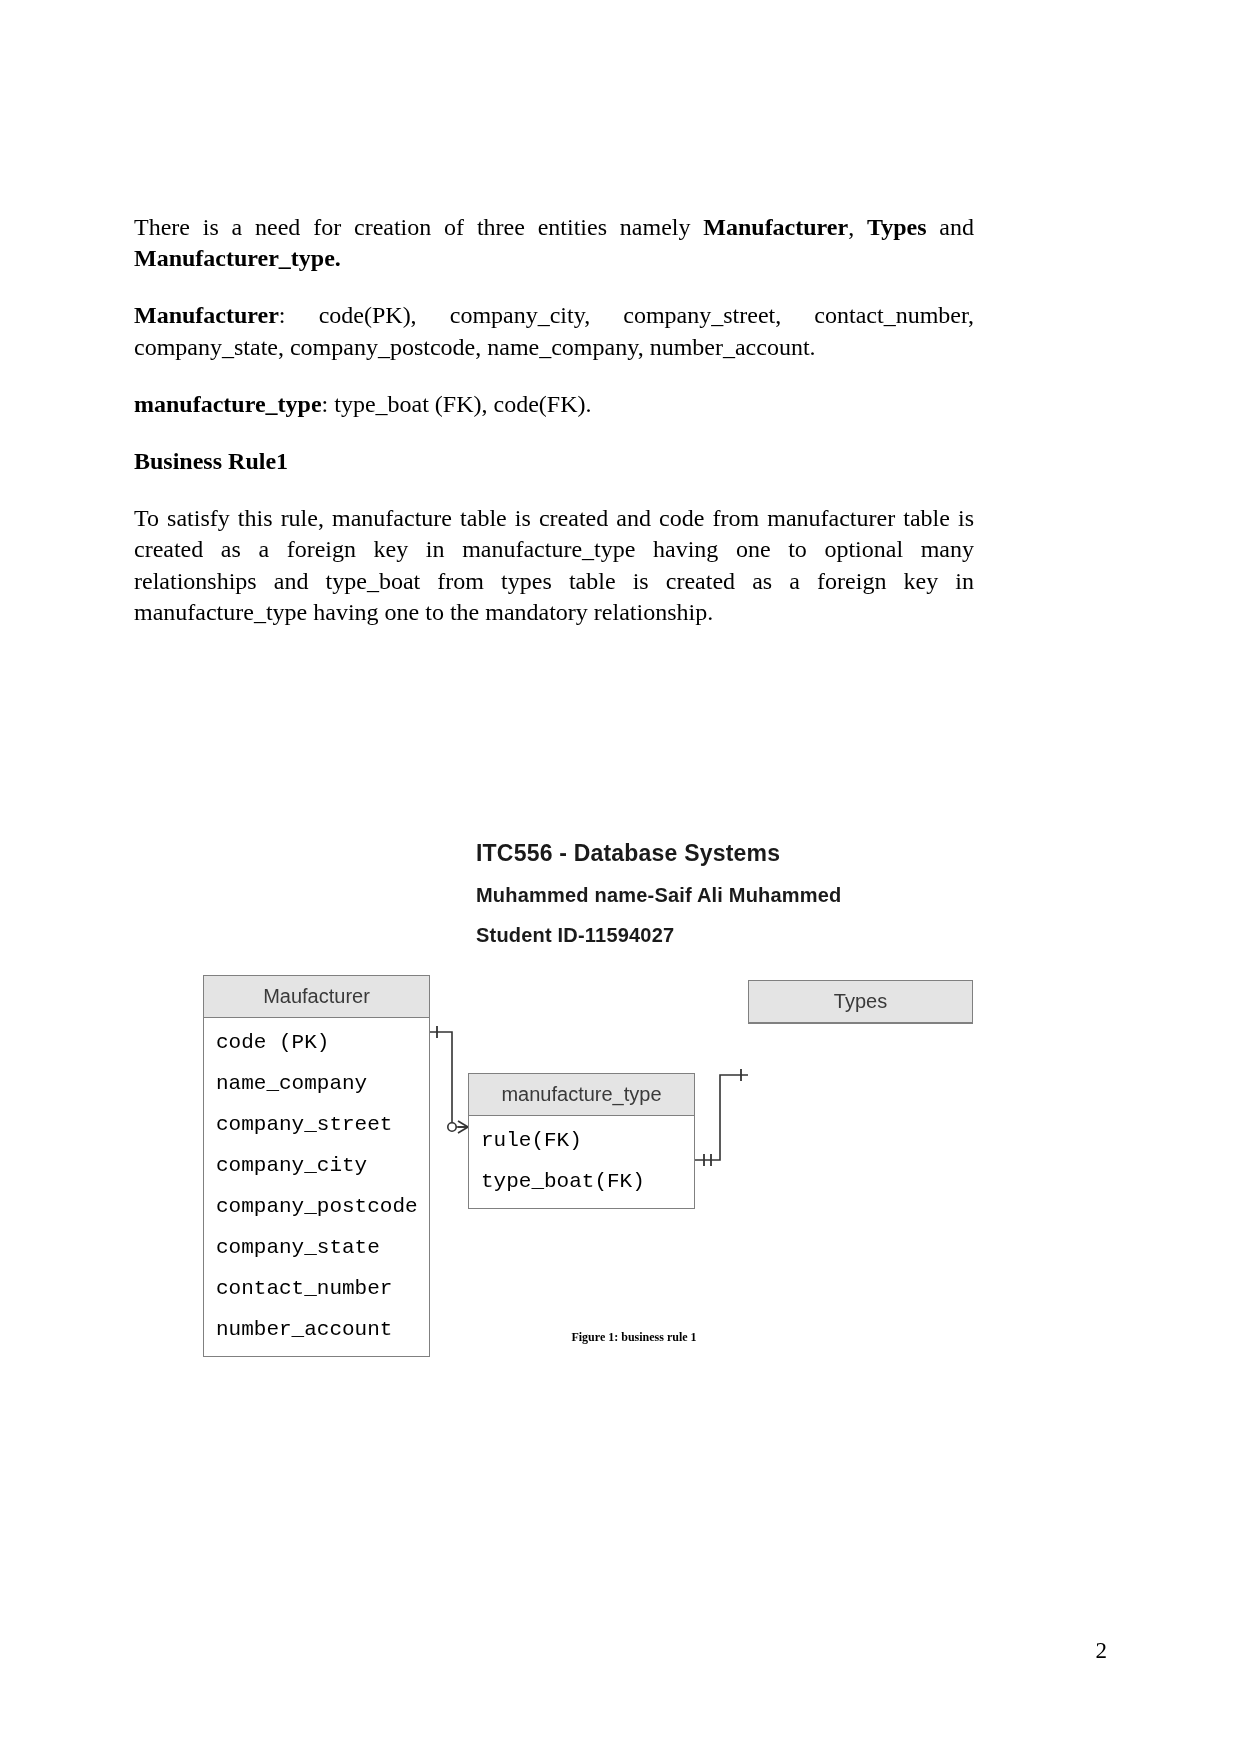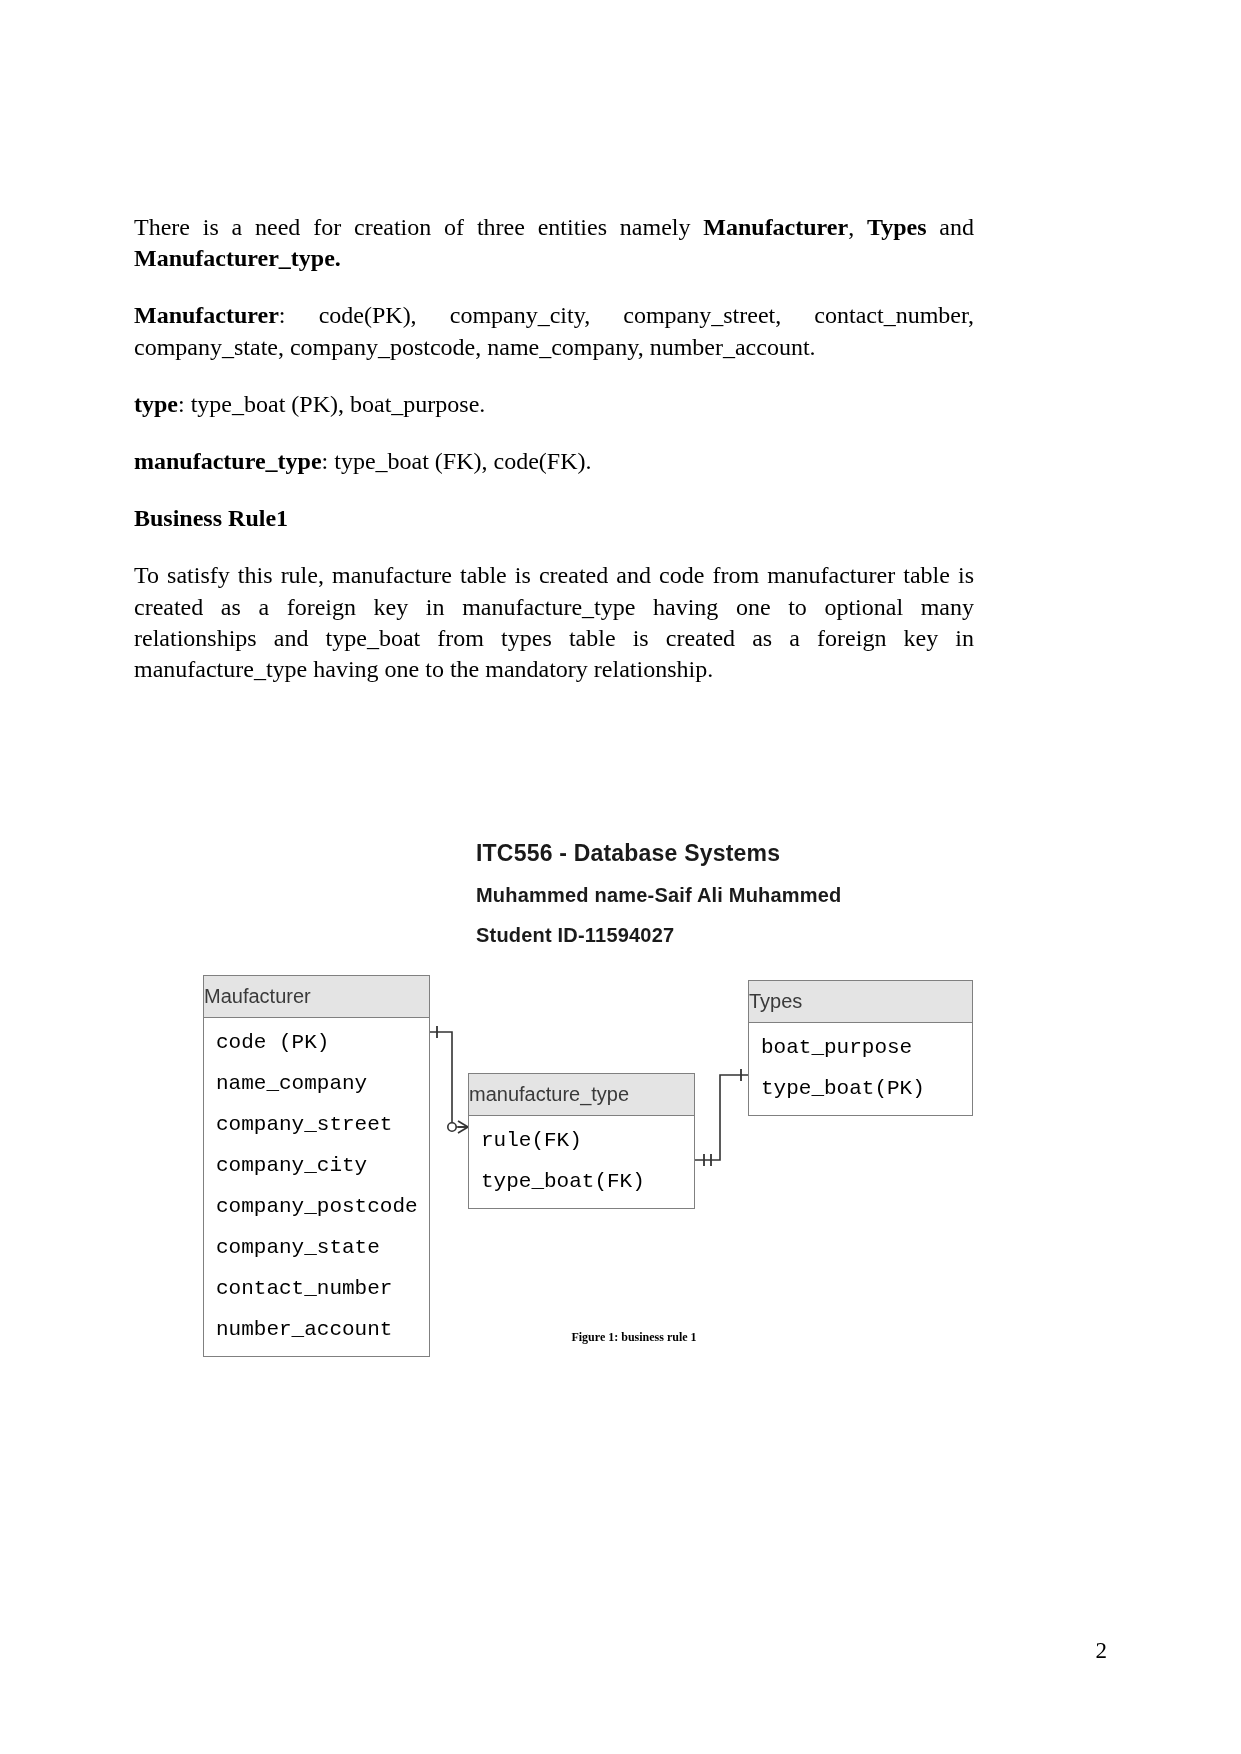--- a/index.html
+++ b/index.html
@@ -74,21 +74,21 @@
     position: absolute;
     box-sizing: border-box;
     border: 1.5px solid #808080;
     background: #ffffff;
     font-family: "Liberation Sans", "DejaVu Sans", sans-serif;
   }
   .ent-head {
     box-sizing: border-box;
     background: #e4e4e4;
     border-bottom: 1.5px solid #808080;
-    text-align: left;
+    text-align: center;
     font-size: 20px;
     color: #3a3a3a;
     padding: 9px 0 9px 0;
   }
   .ent-body {
     padding: 4px 0 6px 0;
   }
   .attr {
     font-size: 21px;
     color: #000000;
@@ -133,21 +133,20 @@
 </head>
 <body>
 
 <div class="page">
 
   <div class="content">
     <h1 class="task-title"></h1>
     <div id="paragraph-host">
         <p class="para"><span>There is a need for creation of three entities namely </span><span class="b">Manufacturer</span><span>, </span><span class="b">Types</span><span> and </span><span class="b">Manufacturer_type.</span></p>
         <p class="para"><span class="b"> Manufacturer</span><span>: code(PK), company_city, company_street, contact_number, company_state, company_postcode, name_company, number_account.</span></p>
-        <p class="para nojust"><span class="b">type</span><span>: type_boat (PK), boat_purpose.</span></p>
         <p class="para nojust"><span class="b">manufacture_type</span><span>: type_boat (FK), code(FK).</span></p>
         <p class="para nojust"><span class="b">Business Rule1</span></p>
         <p class="para"><span>To satisfy this rule, manufacture table is created and code from manufacturer table is created as a foreign key in manufacture_type having one to optional many relationships and type_boat  from types table is created as a foreign key in manufacture_type having one to the mandatory relationship.</span></p>
       </div>
   </div>
 
   <div class="diagram">
 
     <div class="diagram-header">
       <div class="dh-line">ITC556 - Database Systems</div>
@@ -193,23 +192,19 @@
     <div class="ent" id="ent-mantype">
       <div class="ent-head">manufacture_type</div>
       <div class="ent-body">
         <div class="attr">rule(FK)</div>
         <div class="attr">type_boat(FK)</div>
       </div>
     </div>
 
     <div class="ent" id="ent-types">
       <div class="ent-head">Types</div>
-      <div class="ent-body">
-        <div class="attr">boat_purpose</div>
-        <div class="attr">type_boat(PK)</div>
-      </div>
     </div>
 
     <div class="fig-caption">Figure 1: business rule 1</div>
   </div>
 
   <div class="page-number">2</div>
 </div>
 
 </body></html>

